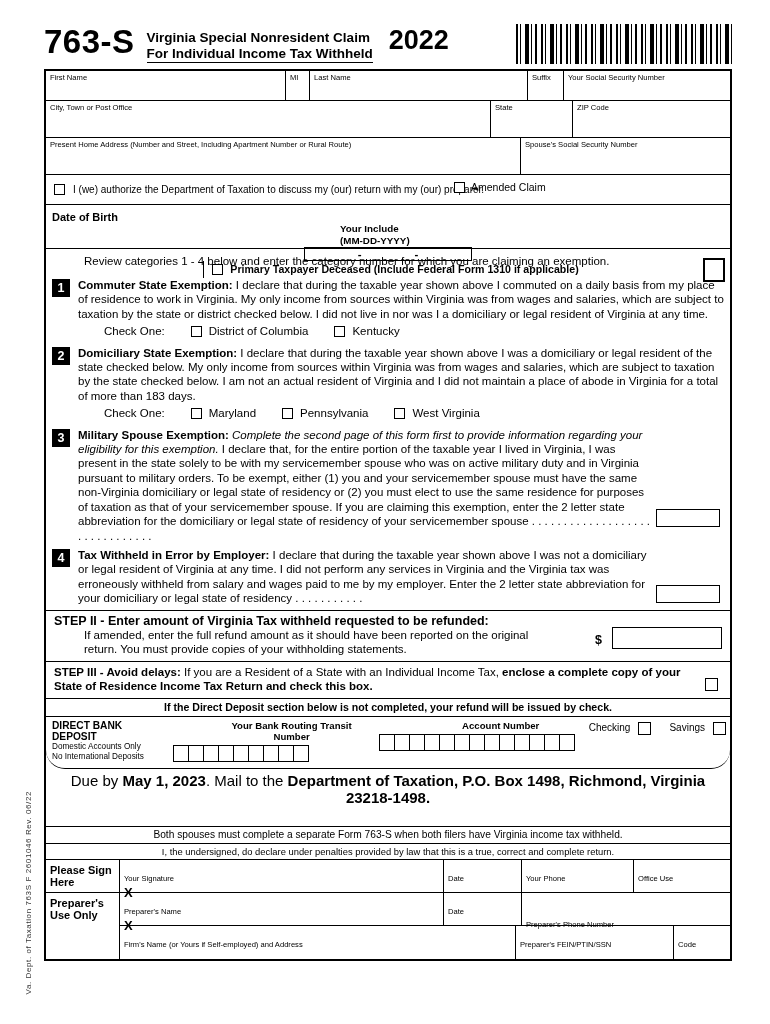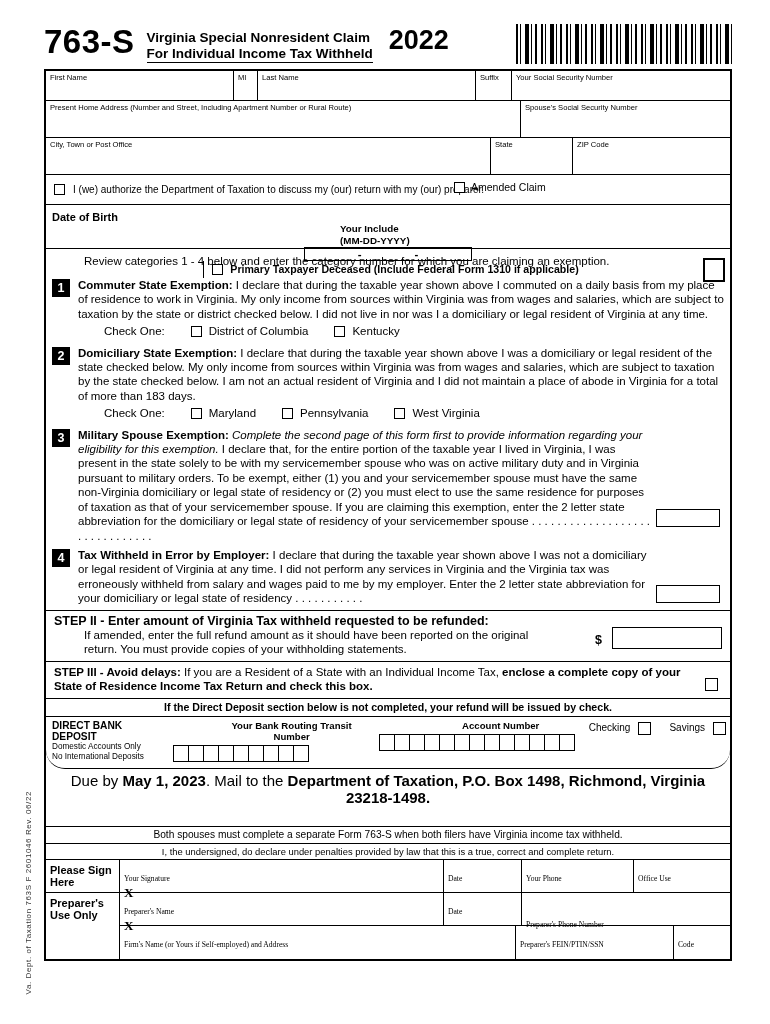--- a/index.html
+++ b/index.html
@@ -95,21 +95,21 @@
   .spouses { font-size:10.2px; padding:2px 0 3px 0; }
   .decl { font-size:9.4px; padding:2px 0 2px 0; }
 
   .sig { display:flex; }
   .sig-left { width:74px; border-right:1px solid #000; display:flex; flex-direction:column; }
   .sig-left .cell-a { height:33px; border-bottom:1px solid #000; font-weight:bold; font-size:11px; line-height:12.5px; padding:4px 2px 0 4px; }
   .sig-left .cell-b { flex:1; font-weight:bold; font-size:11px; line-height:12.5px; padding:4px 2px 0 4px; }
   .sig-right { flex:1; display:flex; flex-direction:column; }
   .sig-row { display:flex; height:33px; border-bottom:1px solid #000; }
   .sig-row.last { border-bottom:none; }
-  .sig-cell { position:relative; border-right:1px solid #000; padding:14px 3px 1px 4px;font-family:Liberation Serif, serif; }
+  .sig-cell { position:relative; border-right:1px solid #000; padding:14px 3px 1px 4px; }
   .sig-cell.last { border-right:none; }
   .xmark { font-weight:bold; font-size:13px; margin-top:2px; display:block; }
   .w-date { width:78px; } .w-phone { width:112px; } .w-office { width:96px; }
   .w-pphone { width:208px;margin-top:13px; } .w-fein { width:158px; } .w-code { width:56px; }
   .grow { flex:1; }
 </style>
 </head>
 <body>
 
 <div class="page">
@@ -123,55 +123,55 @@
         <span>Virginia Special Nonresident Claim</span><br>
         <span class="u">For Individual Income Tax Withheld</span>
       </div>
       <div class="hdr-year">2022</div>
       <div class="barcode"></div>
     </div>
 
     <div class="main">
 
       <div class="row h32">
-        <div class="cell" style="width:188px;">
+        <div class="cell" style="width:240px;">
             <span class="lbl">First Name</span>
           </div>
         <div class="cell" style="width:24px;">
             <span class="lbl">MI</span>
           </div>
         <div class="cell" style="width:218px;">
             <span class="lbl">Last Name</span>
           </div>
         <div class="cell" style="width:36px;">
             <span class="lbl">Suffix</span>
           </div>
         <div class="cell last grow">
             <span class="lbl">Your Social Security Number</span>
+          </div>
+      </div>
+
+      <div class="row h38">
+        <div class="cell grow">
+            <span class="lbl">City, Town or Post Office</span>
+          </div>
+        <div class="cell" style="width:82px;">
+            <span class="lbl">State</span>
+          </div>
+        <div class="cell last" style="width:157px;">
+            <span class="lbl">ZIP Code</span>
           </div>
       </div>
 
       <div class="row h38">
         <div class="cell grow">
             <span class="lbl">Present Home Address (Number and Street, Including Apartment Number or Rural Route)</span>
           </div>
         <div class="cell last" style="width:209px;">
             <span class="lbl">Spouse's Social Security Number</span>
-          </div>
-      </div>
-
-      <div class="row h38">
-        <div class="cell grow">
-            <span class="lbl">City, Town or Post Office</span>
-          </div>
-        <div class="cell" style="width:82px;">
-            <span class="lbl">State</span>
-          </div>
-        <div class="cell last" style="width:157px;">
-            <span class="lbl">ZIP Code</span>
           </div>
       </div>
 
       <div class="row auth-row">
         <span class="cb"></span>
         <span>I (we) authorize the Department of Taxation to discuss my (our) return with my (our) preparer.</span>
         <span class="amended">
           <span class="cb"></span>
           <span>Amended Claim</span>
         </span>

